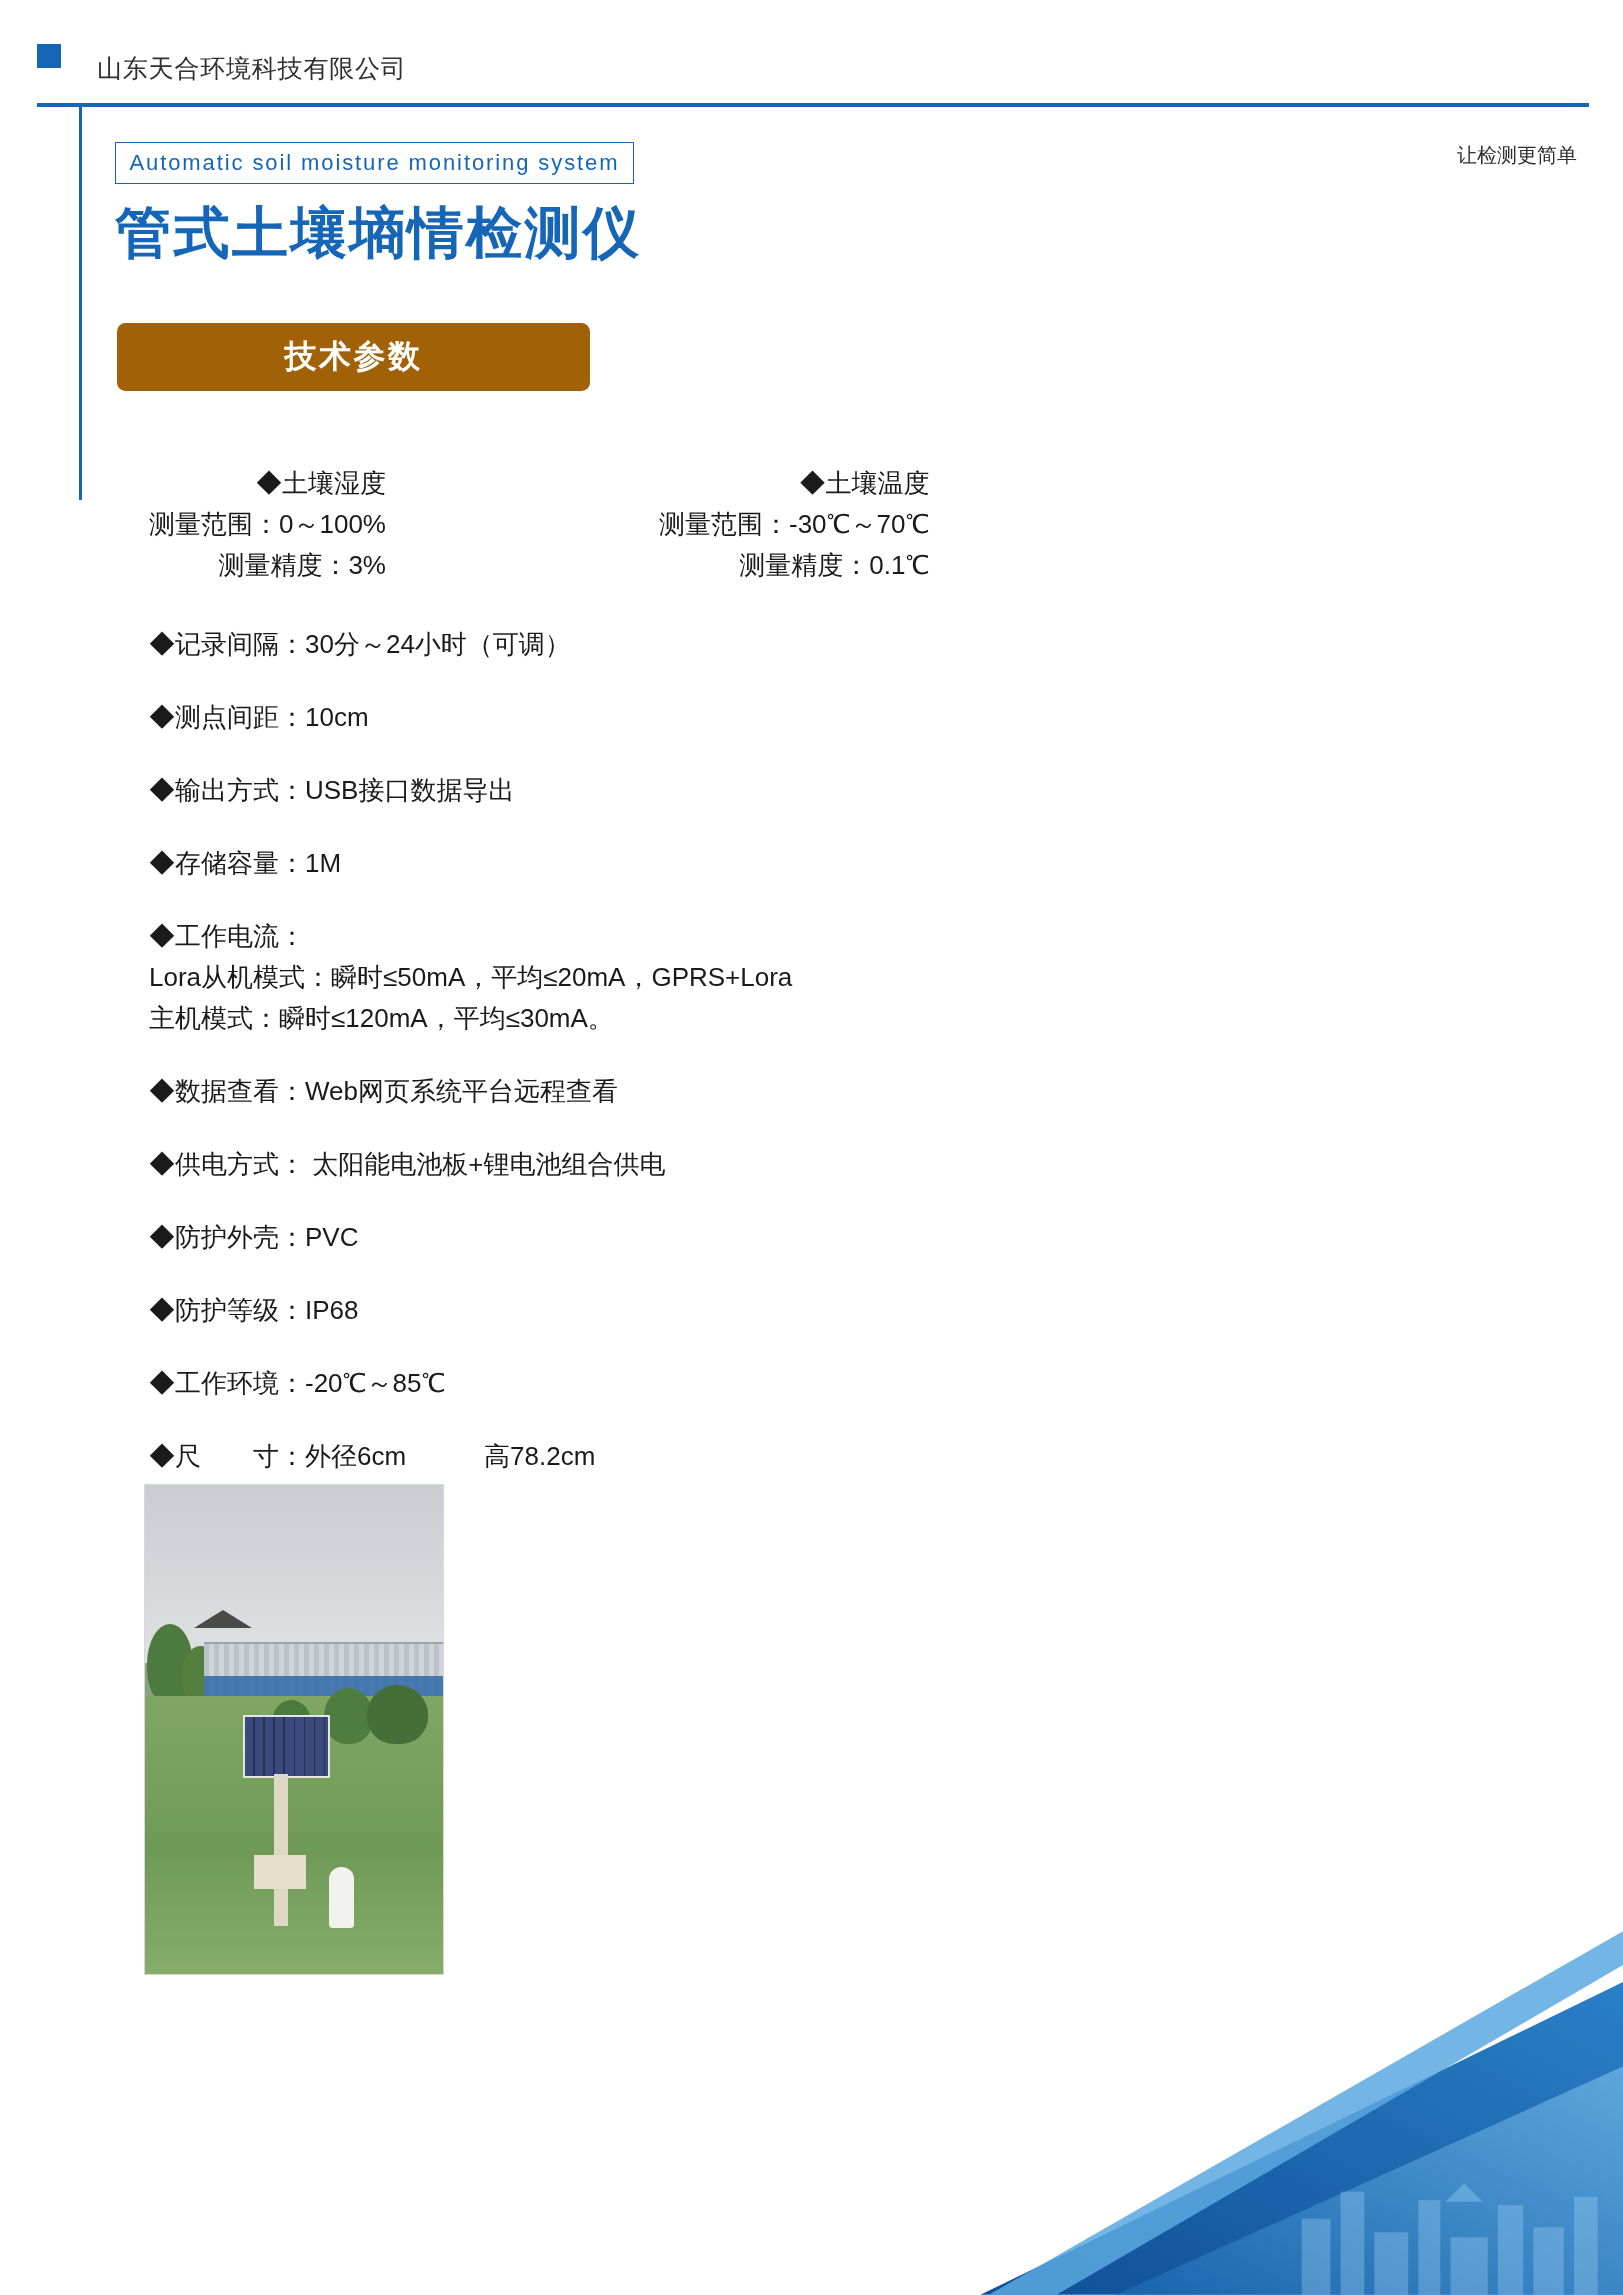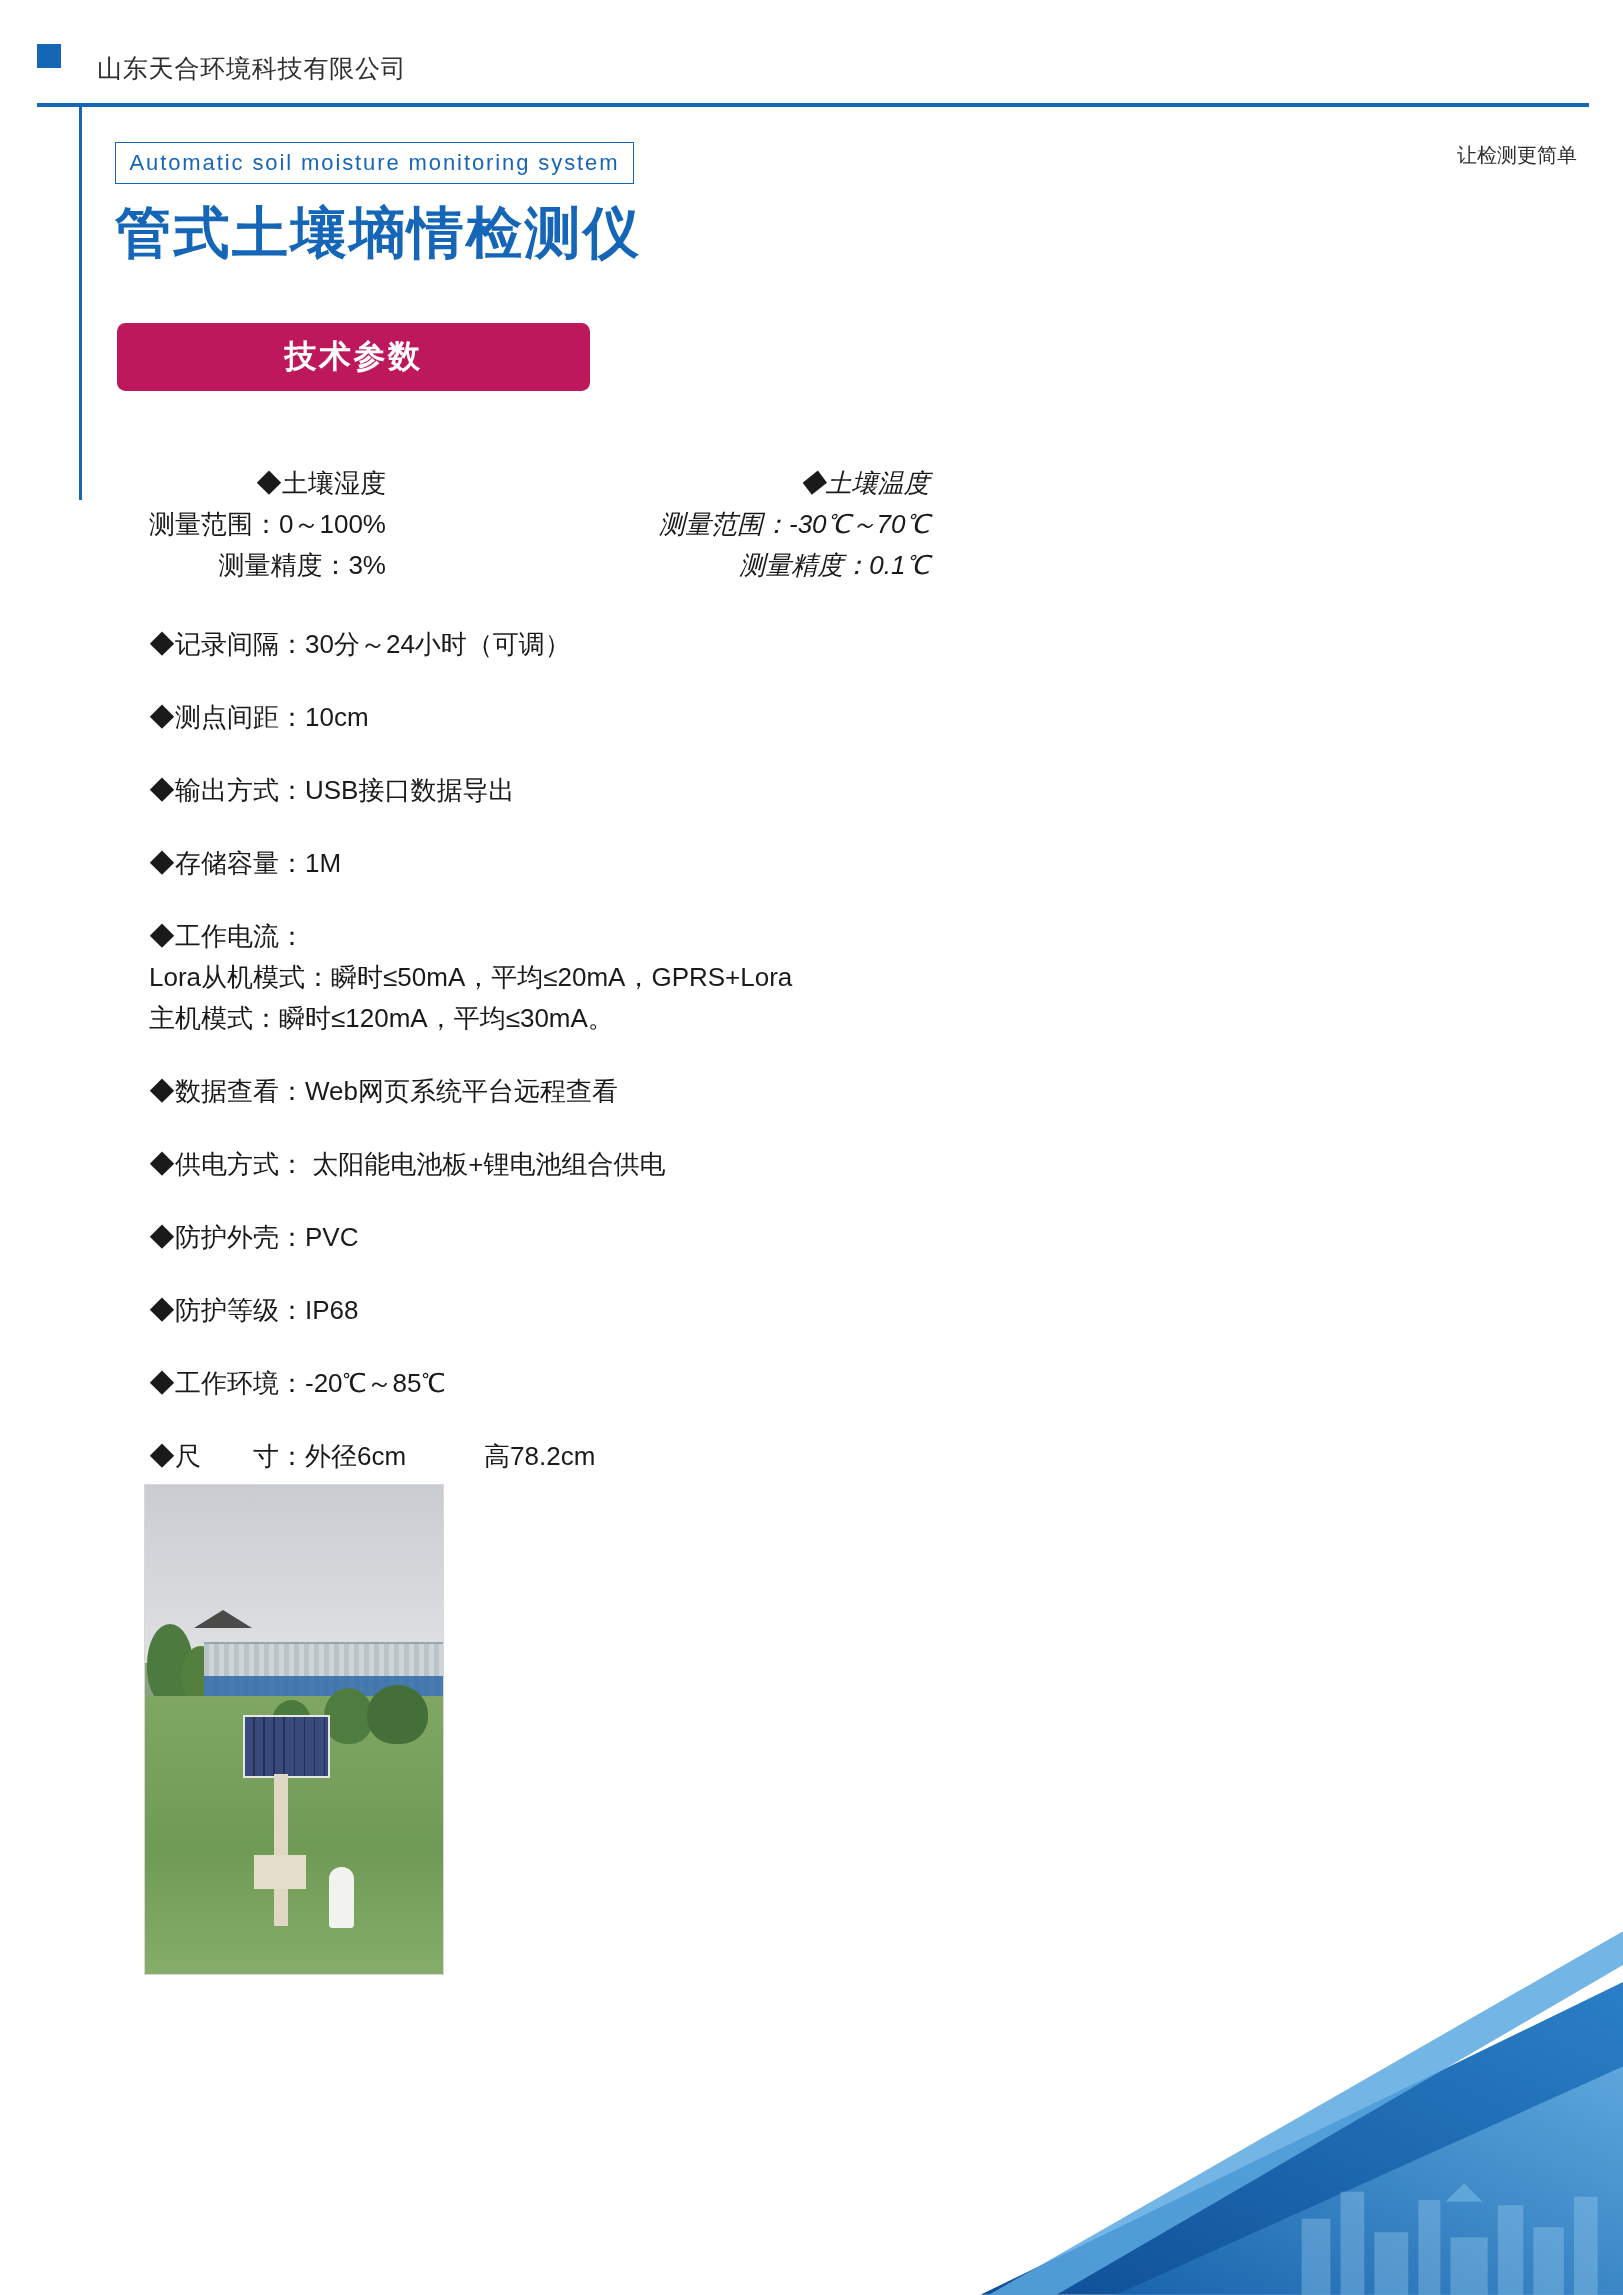--- a/index.html
+++ b/index.html
@@ -82,21 +82,21 @@
     color: #1666b8;
     letter-spacing: 2.5px;
     white-space: nowrap;
   }
   .section-tab {
     position: absolute;
     left: 117px;
     top: 323px;
     width: 473px;
     height: 68px;
-    background: #be185d;
+    background: #a16207;
     border-radius: 8.5px 8.5px 8.5px 8.5px;
     color: #ffffff;
     font-size: 32px;
     font-weight: bold;
     letter-spacing: 2.5px;
     display: flex;
     align-items: center;
     justify-content: center;
   }
 
@@ -113,21 +113,21 @@
   .two-col {
     position: relative;
     height: 125px;
   }
   .col {
     position: absolute;
     top: 0;
     text-align: right;
   }
   .col-left { left: 0; }
-  .col-right { left: 510px; font-style: italic; }
+  .col-right { left: 510px; }
   .spec-line { white-space: nowrap; }
   .diamond-line {
     white-space: nowrap;
   }
   .spec-list {
     margin-top: 36px;
   }
   .spec-list .spec-line,
   .spec-list .diamond-line {
     height: 41px;

